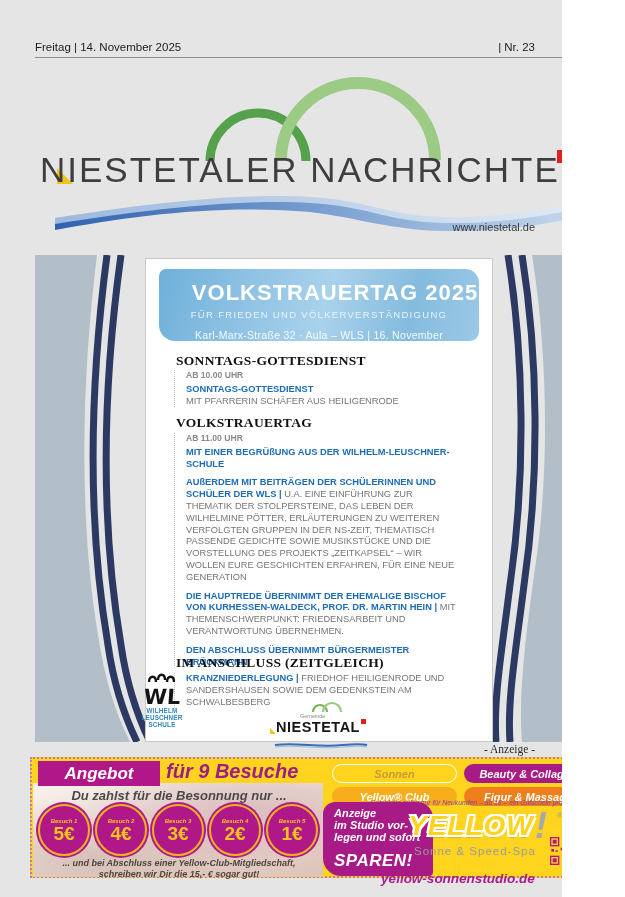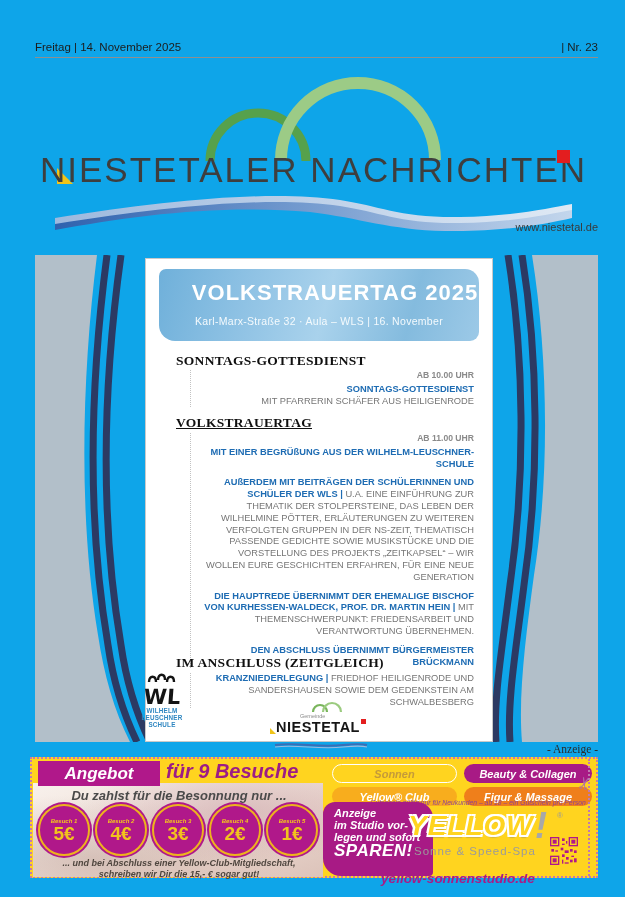--- a/index.html
+++ b/index.html
@@ -1,16 +1,16 @@
 <!DOCTYPE html>
 <html><head>
 <meta charset="utf-8">
 <style>
   html,body{margin:0;padding:0;background:#fff;}
-  .page{position:relative;width:625px;height:897px;background:#0ea5e9;overflow:hidden;
+  .page{position:relative;width:562px;height:897px;background:#e5e5e5;overflow:hidden;
         font-family:"Liberation Sans",sans-serif;}
   .abs{position:absolute;}
 
   
   .topbar-date{left:35px;top:41px;font-size:11.5px;color:#1c1c1c;}
   .topbar-issue{right:27px;top:41px;font-size:11.5px;color:#1c1c1c;}
   .topbar-rule{left:35px;top:57px;width:563px;height:1px;background:#8f8f8f;}
 
   
   .masthead-art{left:0;top:60px;width:625px;height:180px;}
@@ -28,23 +28,23 @@
   .card{left:145px;top:258px;width:346px;height:482px;background:#fff;
         border:1px solid #c9c9c9;z-index:3;}
   .banner{position:absolute;left:13px;top:10px;width:320px;height:72px;
         border-radius:7px 14px 9px 16px;text-align:center;
         background:linear-gradient(105deg,#6fb0da 0%,#8fc2e4 28%,#a9d2ec 52%,#84bbde 78%,#9cc9e7 100%);}
   .banner-title{margin-top:11px;font-size:22px;font-weight:bold;color:#fff;letter-spacing:1px;padding-left:32px;}
   .banner-sub{margin-top:3px;font-size:9.5px;color:#e9f3fb;letter-spacing:1.3px;}
   .banner-loc{margin-top:9px;font-size:10.5px;color:#f4fafd;letter-spacing:.3px;}
   .sh{position:absolute;left:30px;margin:0;font-family:"Liberation Serif",serif;
         font-weight:bold;font-size:13.5px;color:#101010;letter-spacing:.3px;}
-  .s1h{top:94px;} .s2h{top:156px;text-decoration:underline;} .s3h{top:396px;}
-  .iblock{position:absolute;left:44px;width:272px;border-left:1px dotted #c2c2c2;
-        padding-left:11px;font-size:9.3px;line-height:11.8px;text-align:right;}
+  .s1h{top:94px;} .s2h{top:156px;} .s3h{top:396px;}
+  .iblock{position:absolute;left:28px;width:272px;border-left:1px dotted #c2c2c2;
+        padding-left:11px;font-size:9.3px;line-height:11.8px;}
   .b1{top:111px;} .b2{top:174px;} .b3{top:414px;}
   .iblock p{margin:7px 0 0 0;}
   .time{color:#8a8a8a;font-weight:bold;font-size:8.6px;margin-bottom:2px;}
   .blue{color:#1e6cb3;font-weight:bold;}
   .gray{color:#757575;}
 
   
   .wls{position:absolute;left:-6px;top:410px;width:44px;text-align:center;}
   .wls-mono{font-size:21px;font-weight:900;color:#141414;line-height:20px;
         font-family:"DejaVu Sans",sans-serif;transform:skewX(-4deg);}
@@ -88,21 +88,21 @@
         color:#c49a3a;box-sizing:border-box;}
   .btn-beauty{left:432px;top:5px;width:128px;background:#a81a85;color:#fff;}
   .btn-club{left:300px;top:28px;width:125px;background:#f8ad1d;color:#fff;}
   .btn-figur{left:432px;top:28px;width:128px;background:#ef7f1b;color:#fff;}
   .smallprint{left:330px;top:40px;width:232px;text-align:center;font-size:6.8px;
         font-style:italic;color:#8d4292;}
   .blob{left:291px;top:43px;width:110px;height:74px;background:#a81a85;
         border-radius:12px 16px 4px 18px;color:#fff;padding:5px 0 0 11px;
         box-sizing:border-box;font-style:italic;font-weight:bold;line-height:12px;}
   .blob .l1{font-size:11px;} .blob .l2,.blob .l3{font-size:11px;}
-  .blob .l4{font-size:17px;letter-spacing:.5px;margin-top:2px;}
+  .blob .l4{font-size:17px;letter-spacing:.5px;margin-top:12px;}
   .brand-name{left:376px;top:51px;font-size:28px;font-style:italic;font-weight:900;
         color:#ffd41f;letter-spacing:1px;
         text-shadow:-2px -2px 0 #fff,2px -2px 0 #fff,-2px 2px 0 #fff,2px 2px 0 #fff,0 3px 1px rgba(120,120,120,.35);}
   .brand-excl{left:503px;top:46px;font-size:36px;font-style:italic;font-weight:900;color:#a8a8a8;}
   .brand-reg{left:525px;top:52px;font-size:8px;color:#9a9a9a;}
   .brand-tag{left:382px;top:86px;font-size:11.5px;color:#9b9b9b;letter-spacing:1px;}
   .brand-url{left:306px;top:112px;width:240px;text-align:center;font-size:13.5px;
         font-style:italic;font-weight:bold;color:#a81c86;}
   .qr{left:518px;top:78px;width:28px;height:28px;}
   .cutline{left:556px;top:0;height:117px;border-left:2px dotted #c07ab2;}
@@ -144,20 +144,21 @@
     <path d="M107 0 C90 130 86 260 108 390 C113 425 123 458 137 487" fill="none" stroke="#2c3a63" stroke-width="7"></path>
     <path d="M121 0 C103 130 99 260 121 390 C126 425 136 458 150 487" fill="none" stroke="#2c3a63" stroke-width="7"></path>
     <path d="M598 0 L532 0 C548 100 550 220 534 320 C526 380 518 440 522 487 L598 487 Z" fill="#b2bfc9"></path>
     <path d="M522 0 C538 100 540 220 524 330 C516 395 507 445 510 487" fill="none" stroke="#2c3a63" stroke-width="7"></path>
     <path d="M508 0 C524 100 526 220 510 330 C502 395 493 445 496 487" fill="none" stroke="#2c3a63" stroke-width="7"></path>
   </svg>
 
   <div class="abs card">
     <div class="banner">
       <div class="banner-title">VOLKSTRAUERTAG 2025</div>
+      <div class="banner-sub">FÜR FRIEDEN UND VÖLKERVERSTÄNDIGUNG</div>
       <div class="banner-loc">Karl-Marx-Straße 32 · Aula – WLS | 16. November</div>
     </div>
 
     <h2 class="sh s1h">SONNTAGS-GOTTESDIENST</h2>
     <div class="iblock b1">
       <div class="time">AB 10.00 UHR</div>
       <div class="blue">SONNTAGS-GOTTESDIENST</div>
       <div class="gray">MIT PFARRERIN SCHÄFER AUS HEILIGENRODE</div>
     </div>
 

